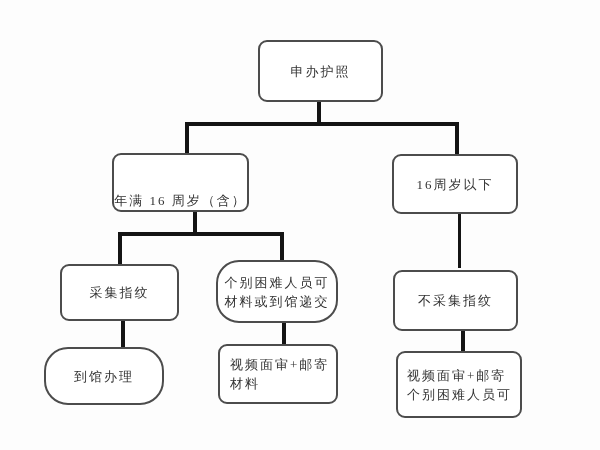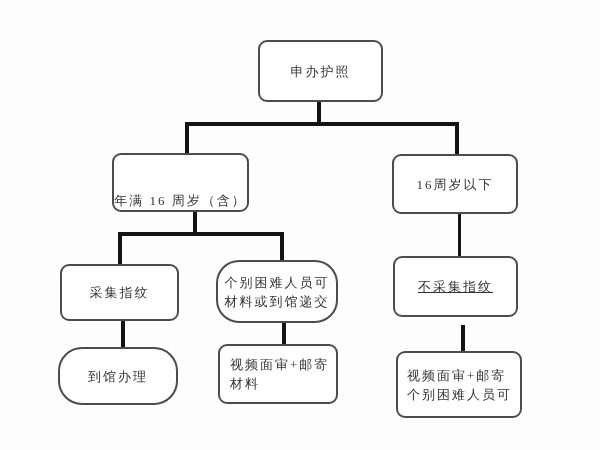--- a/index.html
+++ b/index.html
@@ -40,22 +40,22 @@
   .line{
     position:absolute;
     background:var(--connector);
   }
   
   .n-root{left:258px;top:40px;width:125px;height:62px;}
   .n-age16{left:112px;top:153px;width:137px;height:59px;justify-content:flex-end;padding-top:16px;}
   .n-under16{left:392px;top:154px;width:126px;height:60px;align-items:center;}
   .n-collect{left:60px;top:264px;width:119px;height:57px;align-items:center;}
   .n-difficulty{left:216px;top:260px;width:122px;height:63px;border-radius:23px;}
-  .n-nofp{left:393px;top:256px;width:125px;height:61px;text-decoration:underline;}
-  .n-visit{left:58px;top:347px;width:120px;height:58px;border-radius:24px;}
+  .n-nofp{left:393px;top:270px;width:125px;height:61px;}
+  .n-visit{left:44px;top:347px;width:120px;height:58px;border-radius:24px;}
   .n-videomail{left:218px;top:344px;width:120px;height:60px;align-items:flex-start;padding-left:10px;text-align:left;}
   .n-videomailvisit{left:396px;top:351px;width:126px;height:67px;align-items:flex-start;padding-left:9px;text-align:left;}
   
   .l-root-drop{left:317px;top:100px;width:4px;height:26px;}
   .l-top-h{left:185px;top:122px;width:274px;height:4px;}
   .l-left-drop{left:185px;top:122px;width:4px;height:33px;}
   .l-right-drop{left:455px;top:122px;width:4px;height:34px;}
   .l-age16-drop{left:193px;top:210px;width:4px;height:26px;}
   .l-mid-h{left:118px;top:232px;width:166px;height:4px;}
   .l-collect-drop{left:118px;top:232px;width:4px;height:34px;}

